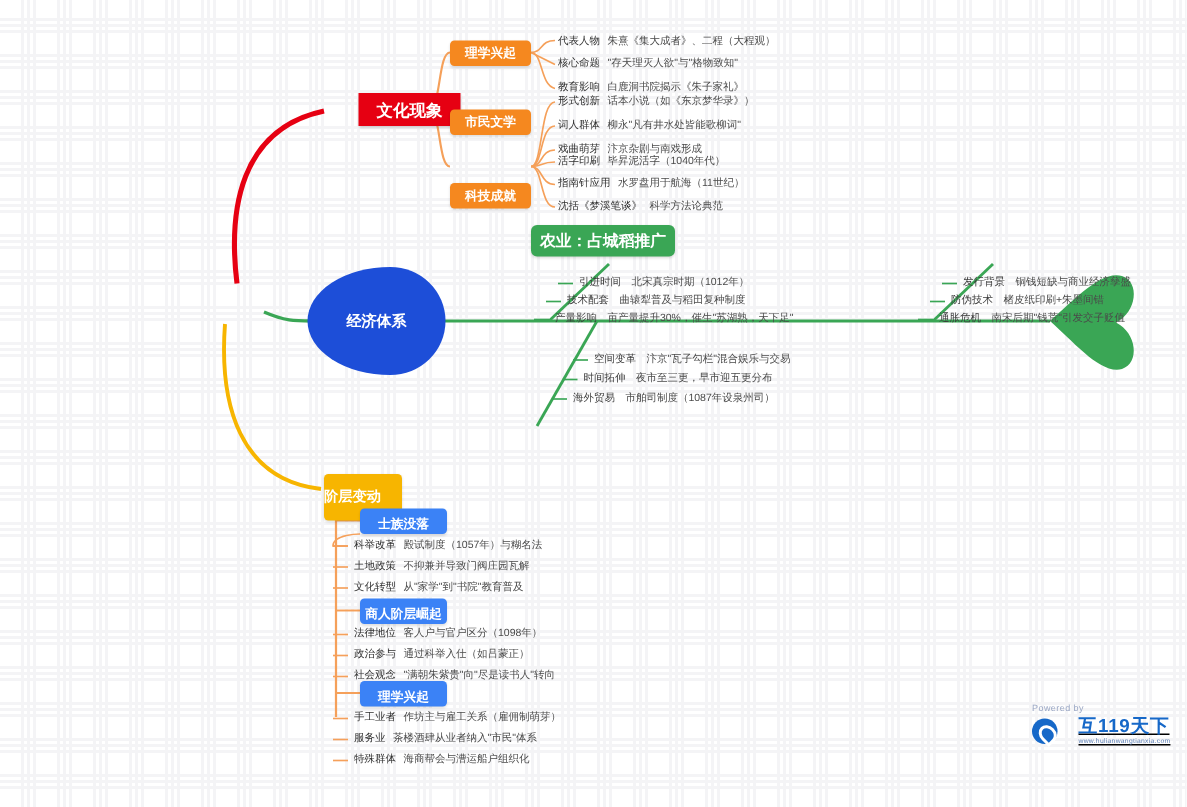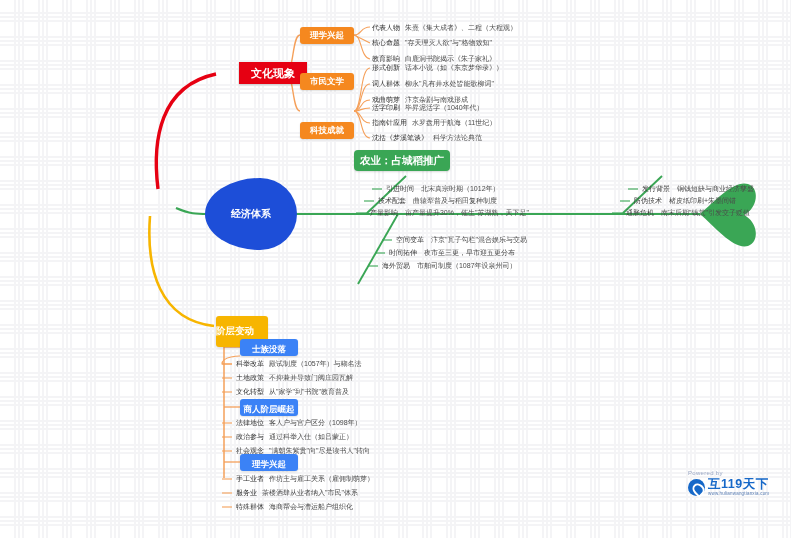--- a/index.html
+++ b/index.html
@@ -83,21 +83,21 @@
   .orange-sub2{
     width:58px;height:17px;border-radius:3px;
     background:#3b82f6;color:#fff;font-size:8.5px;font-weight:bold;
     display:flex;align-items:flex-end;justify-content:center;
     box-shadow:0 1px 2px rgba(0,0,0,.13);
   }
 
   
   .wm{position:absolute;left:688px;top:470px;width:100px;height:44px;}
   .wm-powered{font-size:6px;color:#9aa7c4;letter-spacing:.3px;}
-  .wm-row{display:flex;align-items:center;gap:3px;margin-top:2px;}
+  .wm-row{display:flex;align-items:center;gap:14px;margin-top:2px;text-decoration:underline;}
   .wm-mark{width:17px;height:17px;border-radius:50%;
     background:#1668c8;position:relative;flex:none;}
   .wm-mark:after{content:"";position:absolute;left:5px;top:4px;
     width:7px;height:9px;border:2px solid #fff;border-radius:50% 50% 50% 0;
     transform:rotate(-45deg);}
   .wm-txt{font-size:12.5px;font-weight:bold;color:#1668c8;letter-spacing:.5px;line-height:13px;}
   .wm-sub{font-size:4.5px;color:#5b7fb5;letter-spacing:.2px;}
 </style>
 </head>
 <body>

